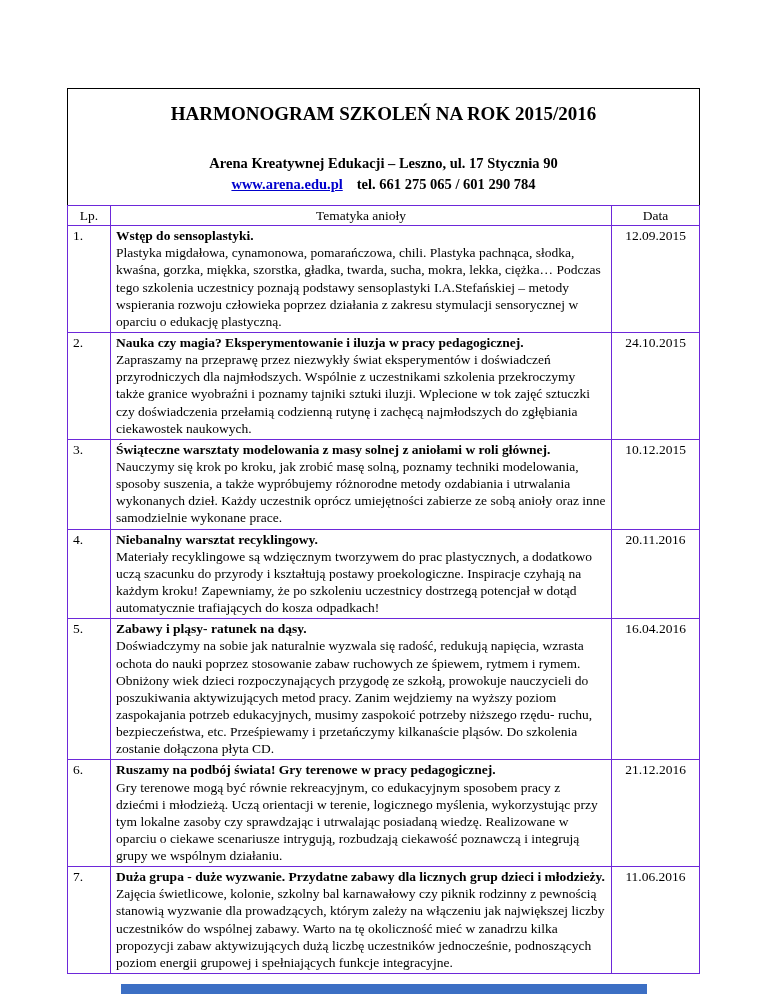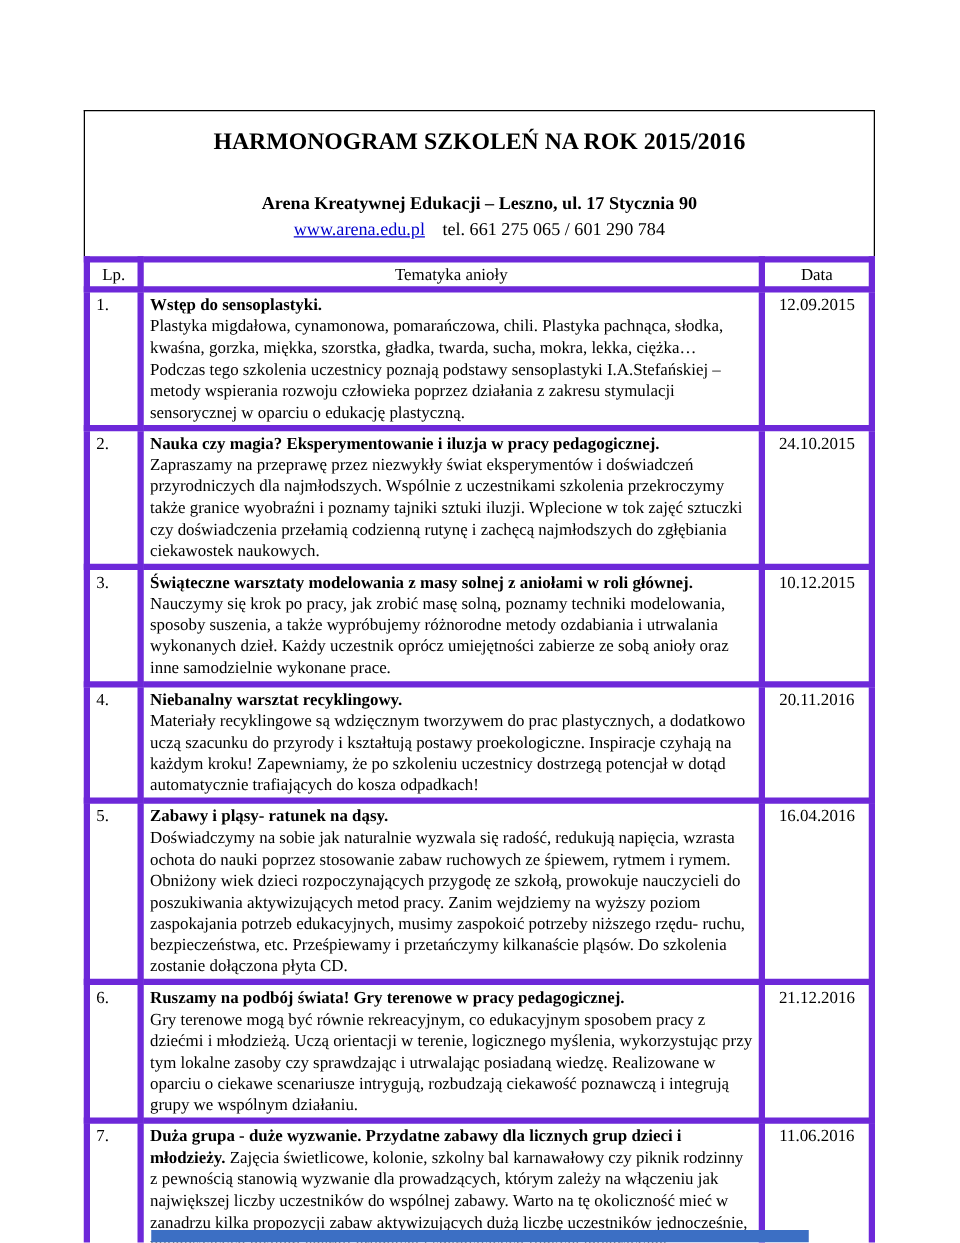--- a/index.html
+++ b/index.html
@@ -29,36 +29,36 @@
     font-weight:bold;
     margin:0;
   }
   .doc-subtitle {
     font-size:14.5px;
     font-weight:bold;
     margin:30px 0 4px 0;
   }
   .doc-contact {
     font-size:14.5px;
-    font-weight:normal;
+    font-weight:bold;
     margin:3px 0 2px 0;
   }
   .doc-link {
     color:#0000cc;
     text-decoration:underline;
     cursor:pointer;
   }
   .doc-phone { margin-left:14px; }
   table.schedule {
     width:100%;
     border-collapse:collapse;
     table-layout:fixed;
   }
   table.schedule th, table.schedule td {
-    border:5px solid #6d28d9;
+    border:1px solid #6d28d9;
     font-size:13.5px;
     line-height:1.27;
     padding:1px 5px 2px 5px;
     vertical-align:top;
     word-wrap:break-word;
   }
   table.schedule th {
     font-weight:normal;
     text-align:center;
     padding:1px 4px;
@@ -112,21 +112,21 @@
         <td><b class="t block">Wstęp do sensoplastyki.</b><span>Plastyka migdałowa, cynamonowa, pomarańczowa, chili. Plastyka pachnąca, słodka, kwaśna, gorzka, miękka, szorstka, gładka, twarda, sucha, mokra, lekka, ciężka… Podczas tego szkolenia uczestnicy poznają podstawy sensoplastyki I.A.Stefańskiej – metody wspierania rozwoju człowieka poprzez działania z zakresu stymulacji sensorycznej w oparciu o edukację plastyczną.</span></td>
         <td class="cell-date">12.09.2015</td>
       </tr>
       <tr>
         <td class="cell-lp">2.</td>
         <td><b class="t block">Nauka czy magia? Eksperymentowanie i iluzja w pracy pedagogicznej.</b><span>Zapraszamy na przeprawę przez niezwykły świat eksperymentów i doświadczeń przyrodniczych dla najmłodszych. Wspólnie z uczestnikami szkolenia przekroczymy także granice wyobraźni i poznamy tajniki sztuki iluzji. Wplecione w tok zajęć sztuczki czy doświadczenia przełamią codzienną rutynę i zachęcą najmłodszych do zgłębiania ciekawostek naukowych.</span></td>
         <td class="cell-date">24.10.2015</td>
       </tr>
       <tr>
         <td class="cell-lp">3.</td>
-        <td><b class="t">Świąteczne warsztaty modelowania z masy solnej z aniołami w roli głównej.</b> <span>Nauczymy się krok po pracy, jak zrobić masę solną, poznamy techniki modelowania, sposoby suszenia, a także wypróbujemy różnorodne metody ozdabiania  i utrwalania wykonanych dzieł. Każdy uczestnik oprócz umiejętności zabierze ze sobą anioły oraz inne samodzielnie wykonane prace.</span></td>
+        <td><b class="t">Świąteczne warsztaty modelowania z masy solnej z aniołami w roli głównej.</b> <span>Nauczymy się krok po kroku, jak zrobić masę solną, poznamy techniki modelowania, sposoby suszenia, a także wypróbujemy różnorodne metody ozdabiania  i utrwalania wykonanych dzieł. Każdy uczestnik oprócz umiejętności zabierze ze sobą anioły oraz inne samodzielnie wykonane prace.</span></td>
         <td class="cell-date">10.12.2015</td>
       </tr>
       <tr>
         <td class="cell-lp">4.</td>
         <td><b class="t block">Niebanalny warsztat recyklingowy.</b><span>Materiały recyklingowe są wdzięcznym tworzywem do prac plastycznych, a dodatkowo uczą szacunku do przyrody i kształtują postawy proekologiczne. Inspiracje czyhają na każdym kroku! Zapewniamy, że po szkoleniu uczestnicy dostrzegą potencjał w dotąd automatycznie trafiających do kosza odpadkach!</span></td>
         <td class="cell-date">20.11.2016</td>
       </tr>
       <tr>
         <td class="cell-lp">5.</td>
         <td><b class="t block">Zabawy i pląsy- ratunek na dąsy.</b><span>Doświadczymy na sobie jak naturalnie wyzwala się radość, redukują napięcia, wzrasta ochota do nauki poprzez stosowanie zabaw ruchowych ze śpiewem, rytmem i rymem. Obniżony wiek dzieci rozpoczynających przygodę ze szkołą, prowokuje nauczycieli do poszukiwania aktywizujących metod pracy. Zanim wejdziemy na wyższy poziom zaspokajania potrzeb edukacyjnych, musimy zaspokoić potrzeby niższego rzędu- ruchu, bezpieczeństwa, etc. Prześpiewamy i przetańczymy kilkanaście pląsów. Do szkolenia zostanie dołączona płyta CD.</span></td>

